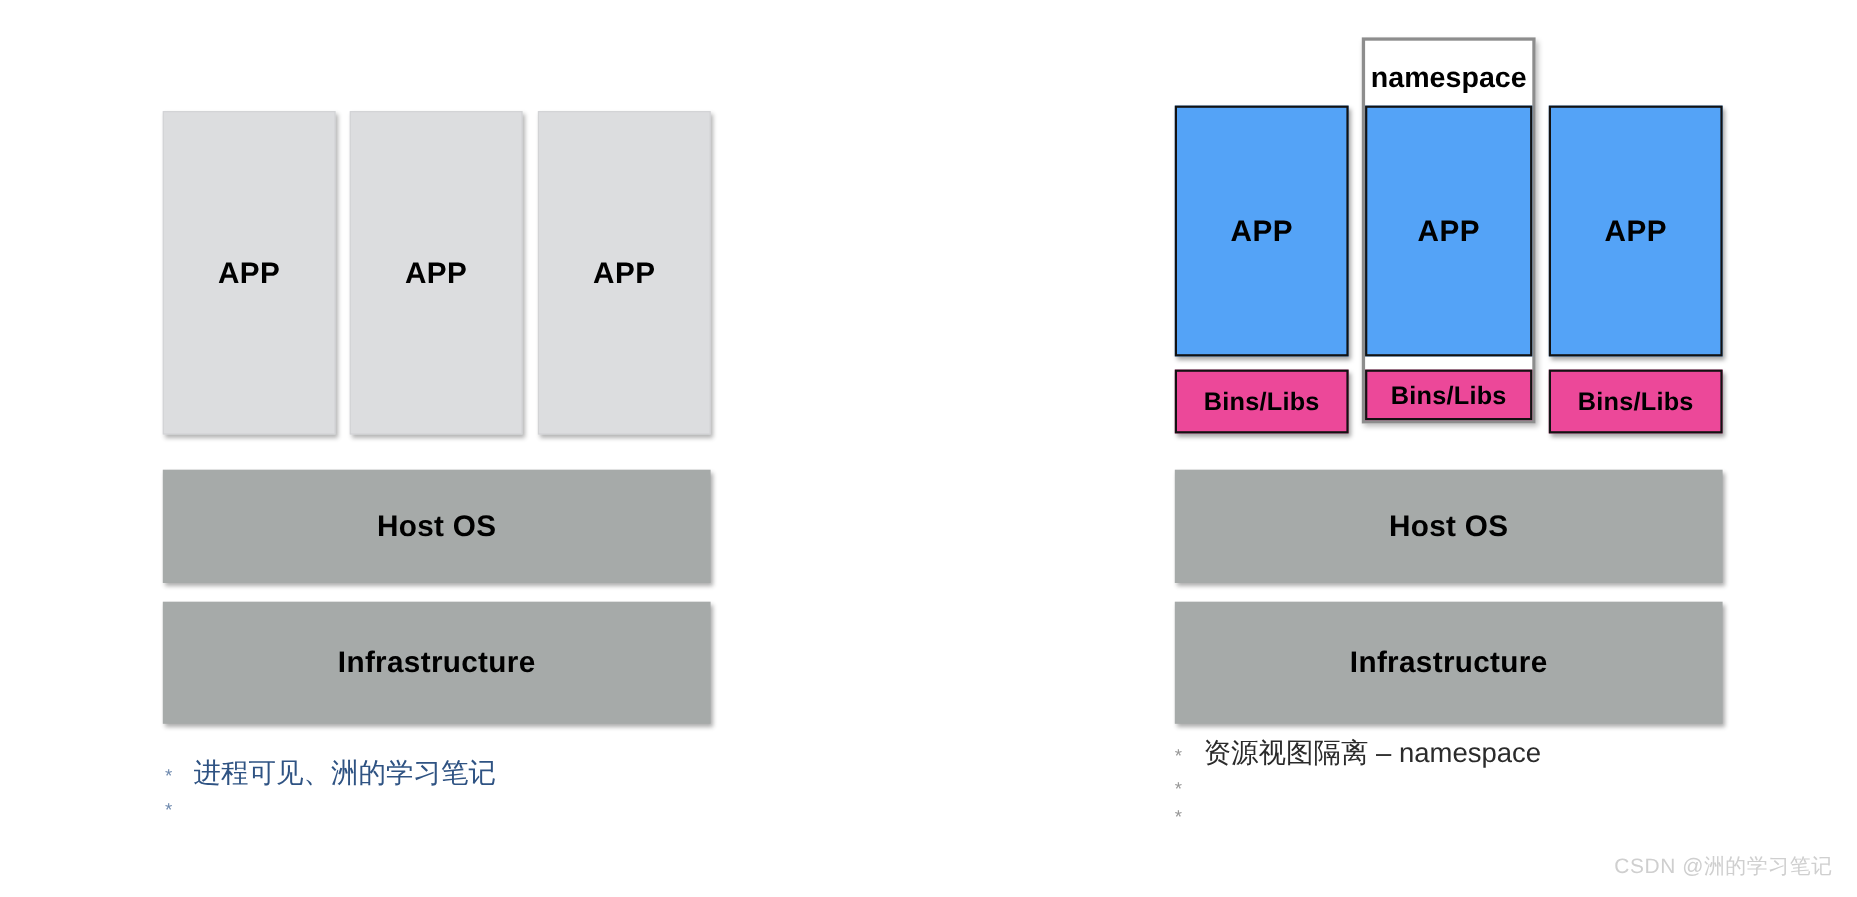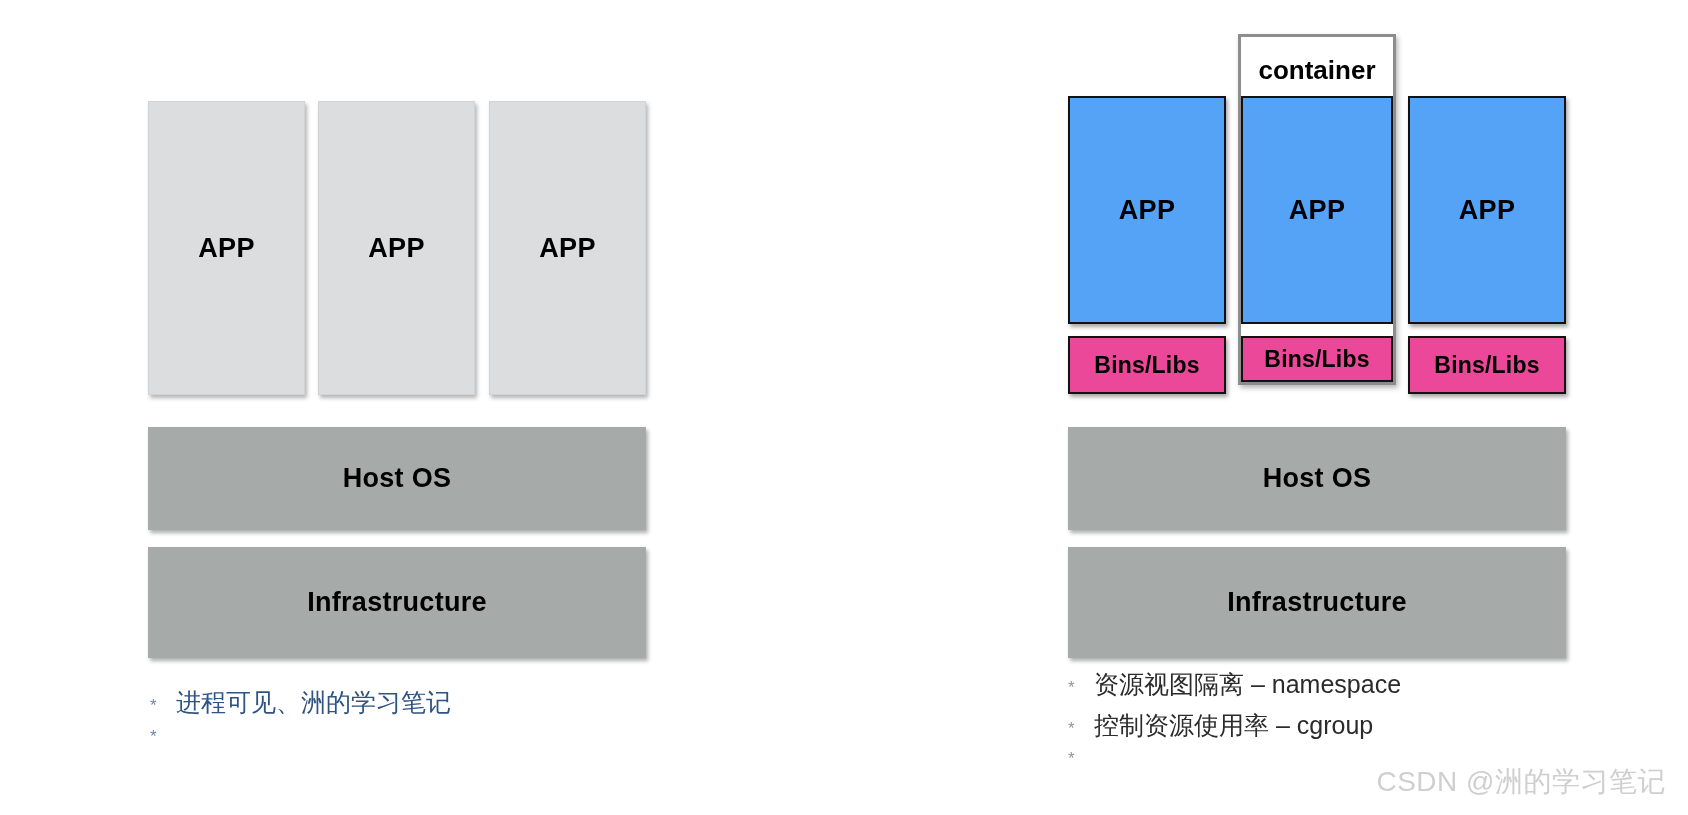--- a/index.html
+++ b/index.html
@@ -113,21 +113,21 @@
   .notes-right .note-row { margin-bottom: 8px; }
   .notes-right .note-star { color: #737373; }
   .notes-right .note-text { color: #2b2b2b; }
 
   
   .watermark {
     position: absolute;
     right: 22px;
     bottom: 14px;
     color: #cfcfcf;
-    font-size: 28px;
+    font-size: 19px;
     letter-spacing: 0.5px;
     white-space: nowrap;
   }
 </style>
 </head>
 <body>
 
 <div class="canvas">
 
   <div>
@@ -160,21 +160,21 @@
       <div class="note-row">
         <span class="note-star">*</span>
       </div>
     </div>
 
   </div>
 
   <div>
 
     <div class="container-frame" style="left:1238px; top:34px; width:158px; height:351px;">
-      <div class="container-label" style="top:18px;">container</div>
+      <div class="container-label" style="top:18px;">namespace</div>
     </div>
 
     <div class="box app-blue" style="left:1068px; top:96px; width:158px; height:228px;">
       <span>APP</span>
     </div>
     <div class="box bins-blue" style="left:1068px; top:336px; width:158px; height:58px;">
       <span>Bins/Libs</span>
     </div>
 
     <div class="box app-blue" style="left:1241px; top:96px; width:152px; height:228px; box-shadow:none;">
@@ -199,21 +199,20 @@
       <span>Infrastructure</span>
     </div>
 
     <div class="notes notes-right" style="left:1068px; top:668px;">
       <div class="note-row">
         <span class="note-star">*</span>
         <span class="note-text">资源视图隔离 – namespace</span>
       </div>
       <div class="note-row">
         <span class="note-star">*</span>
-        <span class="note-text">控制资源使用率 – cgroup</span>
       </div>
       <div class="note-row">
         <span class="note-star">*</span>
       </div>
     </div>
 
   </div>
 
   <div class="watermark">CSDN @洲的学习笔记</div>
 

